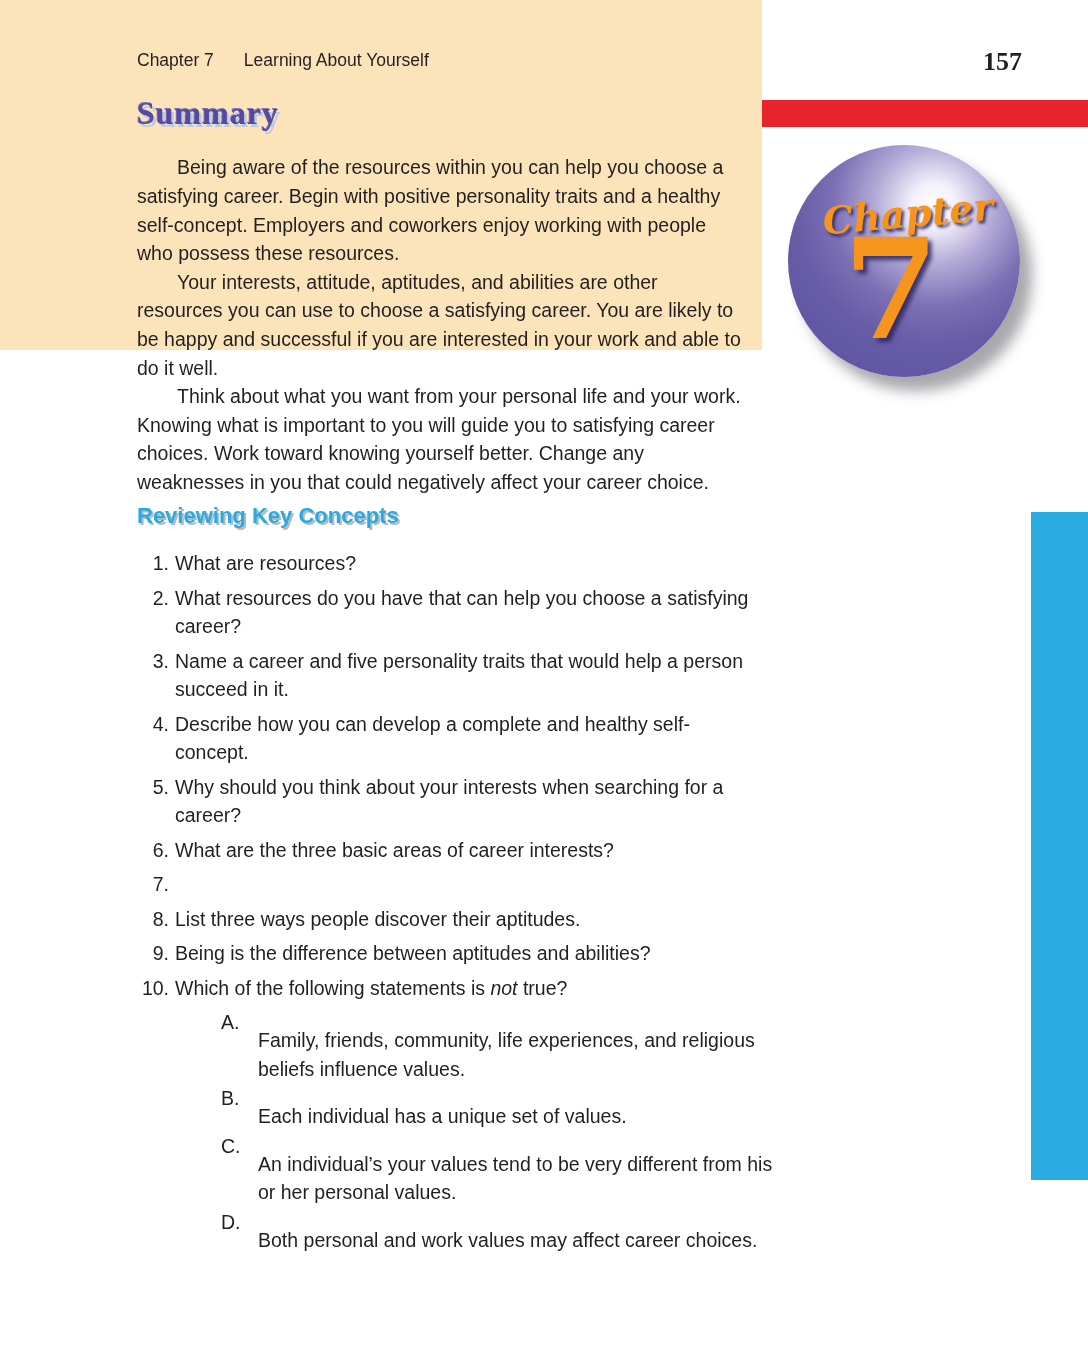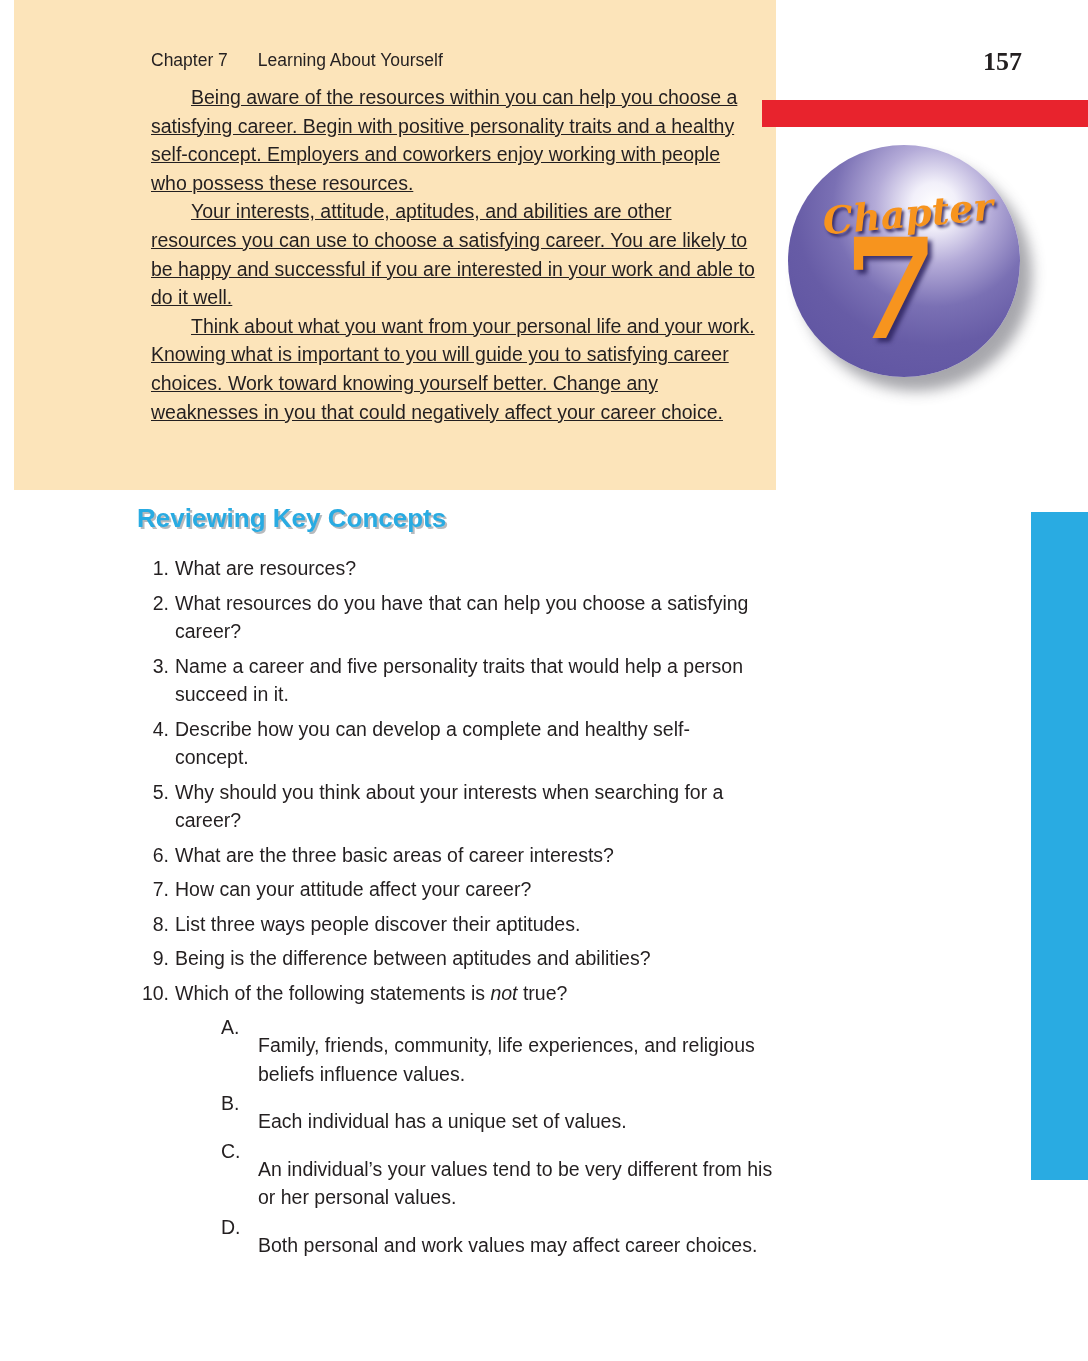--- a/index.html
+++ b/index.html
@@ -9,22 +9,22 @@
     height: 1361px;
     background: #ffffff;
     overflow: hidden;
     font-family: "Liberation Sans", sans-serif;
     color: #231f20;
   }
 
   
   .cream-panel {
     position: absolute;
-    left: 14px; top: 0;
-    width: 762px; height: 490px;
+    left: 0; top: 0;
+    width: 762px; height: 350px;
     background: #fce4ba;
     box-sizing: border-box;
     padding: 50px 20px 0 137px;
   }
   .running-head {
     display: flex;
     gap: 30px;
     font-size: 17.5px;
     color: #231f20;
   }
@@ -35,21 +35,20 @@
     font-size: 32px;
     letter-spacing: 1px;
     color: #564a9c;
     text-shadow: 2.5px 2.5px 0 #bcc9e4, -1px -1px 0 #7d71b8;
   }
   .body-para {
     margin: 0;
     font-size: 19.5px;
     line-height: 28.6px;
     text-indent: 40px;
-    text-decoration: underline;
   }
   .body-para.first { margin-top: 12px; }
 
   
   .page-number {
     position: absolute;
     top: 47px; right: 66px;
     font-family: "Liberation Serif", serif;
     font-weight: bold;
     font-size: 26px;
@@ -107,21 +106,21 @@
   }
 
   
   .review-section {
     position: absolute;
     left: 137px; top: 503px;
     width: 640px;
   }
   .review-title {
     margin: 0;
-    font-size: 26px;
+    font-size: 22px;
     font-weight: bold;
     color: #29abe2;
     text-shadow: 2px 2px 0 #b6babe;
   }
   .q-list { margin-top: 20px; }
   .q-item {
     display: flex;
     margin-bottom: 6px;
     font-size: 19.5px;
     line-height: 28.5px;
@@ -149,20 +148,21 @@
 </head>
 <body>
 
 <div class="page">
 
   <div class="cream-panel">
     <div class="running-head">
       <span>Chapter 7</span>
       <span>Learning About Yourself</span>
     </div>
+    <h1 class="summary-title">Summary</h1>
     <p class="body-para first">Being aware of the resources within you can help you choose a satisfying career. Begin with positive personality traits and a healthy self-concept. Employers and coworkers enjoy working with people who possess these resources.</p>
     <p class="body-para">Your interests, attitude, aptitudes, and abilities are other resources you can use to choose a satisfying career. You are likely to be happy and successful if you are interested in your work and able to do it well.</p>
     <p class="body-para">Think about what you want from your personal life and your work. Knowing what is important to you will guide you to satisfying career choices. Work toward knowing yourself better. Change any weaknesses in you that could negatively affect your career choice.</p>
   </div>
 
   <div class="page-number">157</div>
 
   <div class="red-bar"></div>
   <div class="blue-bar"></div>
 
@@ -201,21 +201,20 @@
         <span class="q-text">Why should you think about your interests when searching for a career?</span>
       </div>
 
       <div class="q-item">
         <span class="q-num">6.</span>
         <span class="q-text">What are the three basic areas of career interests?</span>
       </div>
 
       <div class="q-item">
         <span class="q-num">7.</span>
-        <span class="q-text">How can your attitude affect your career?</span>
       </div>
 
       <div class="q-item">
         <span class="q-num">8.</span>
         <span class="q-text">List three ways people discover their aptitudes.</span>
       </div>
 
       <div class="q-item">
         <span class="q-num">9.</span>
         <span class="q-text">Being is the difference between aptitudes and abilities?</span>

